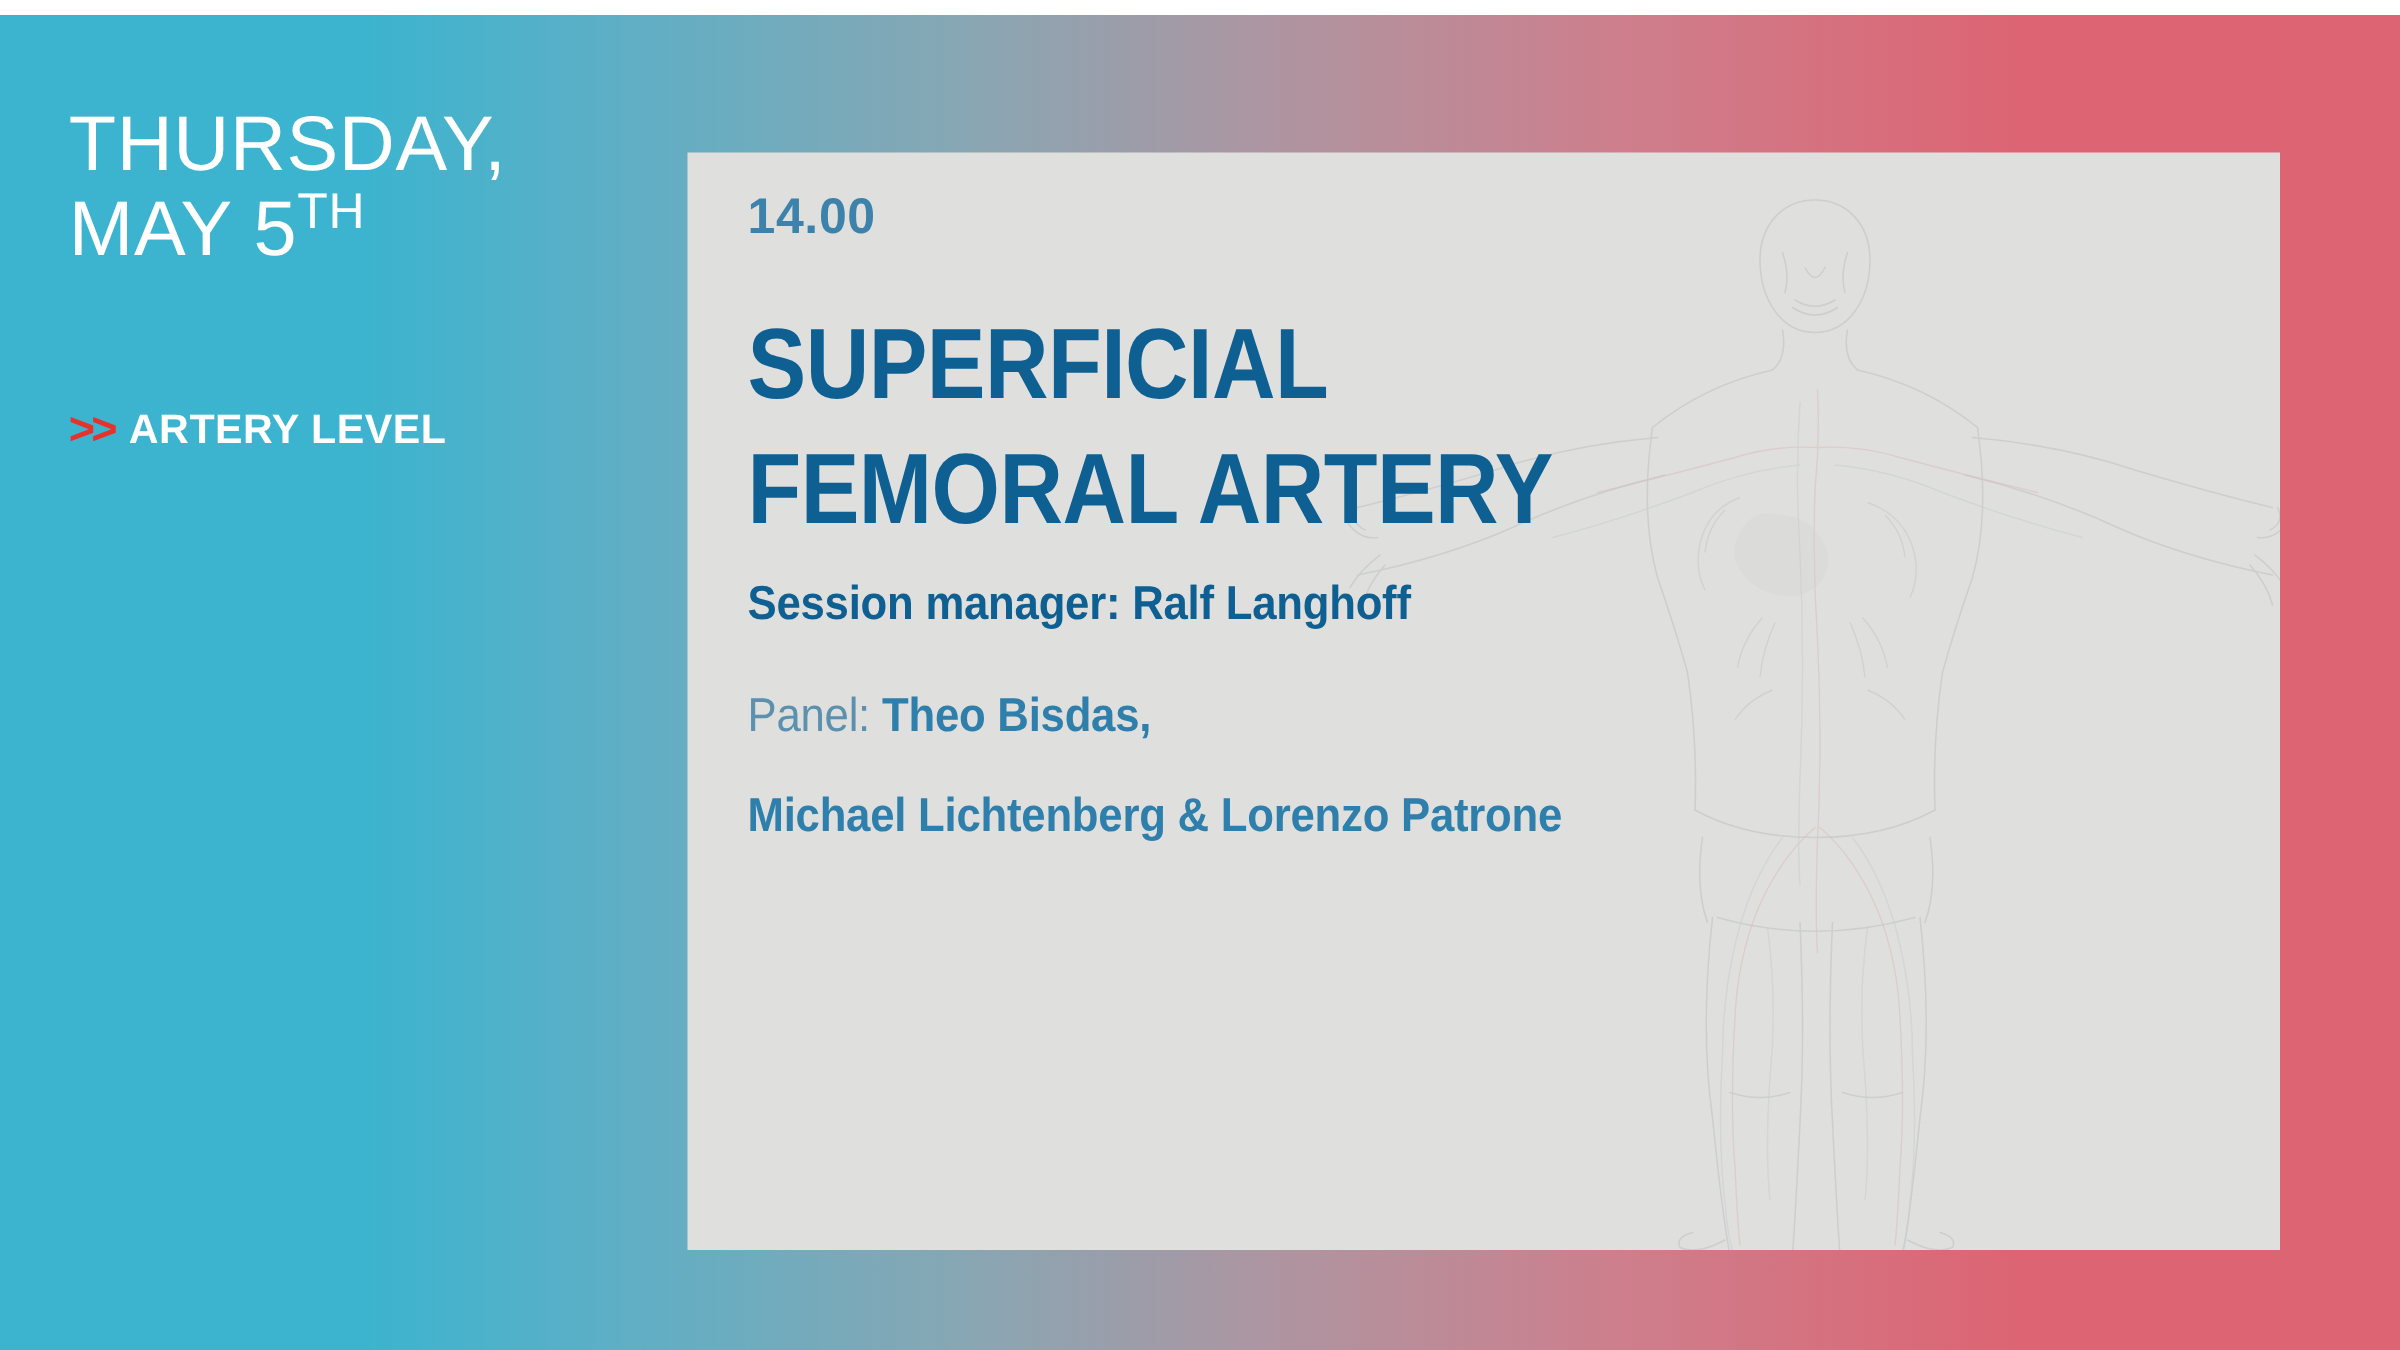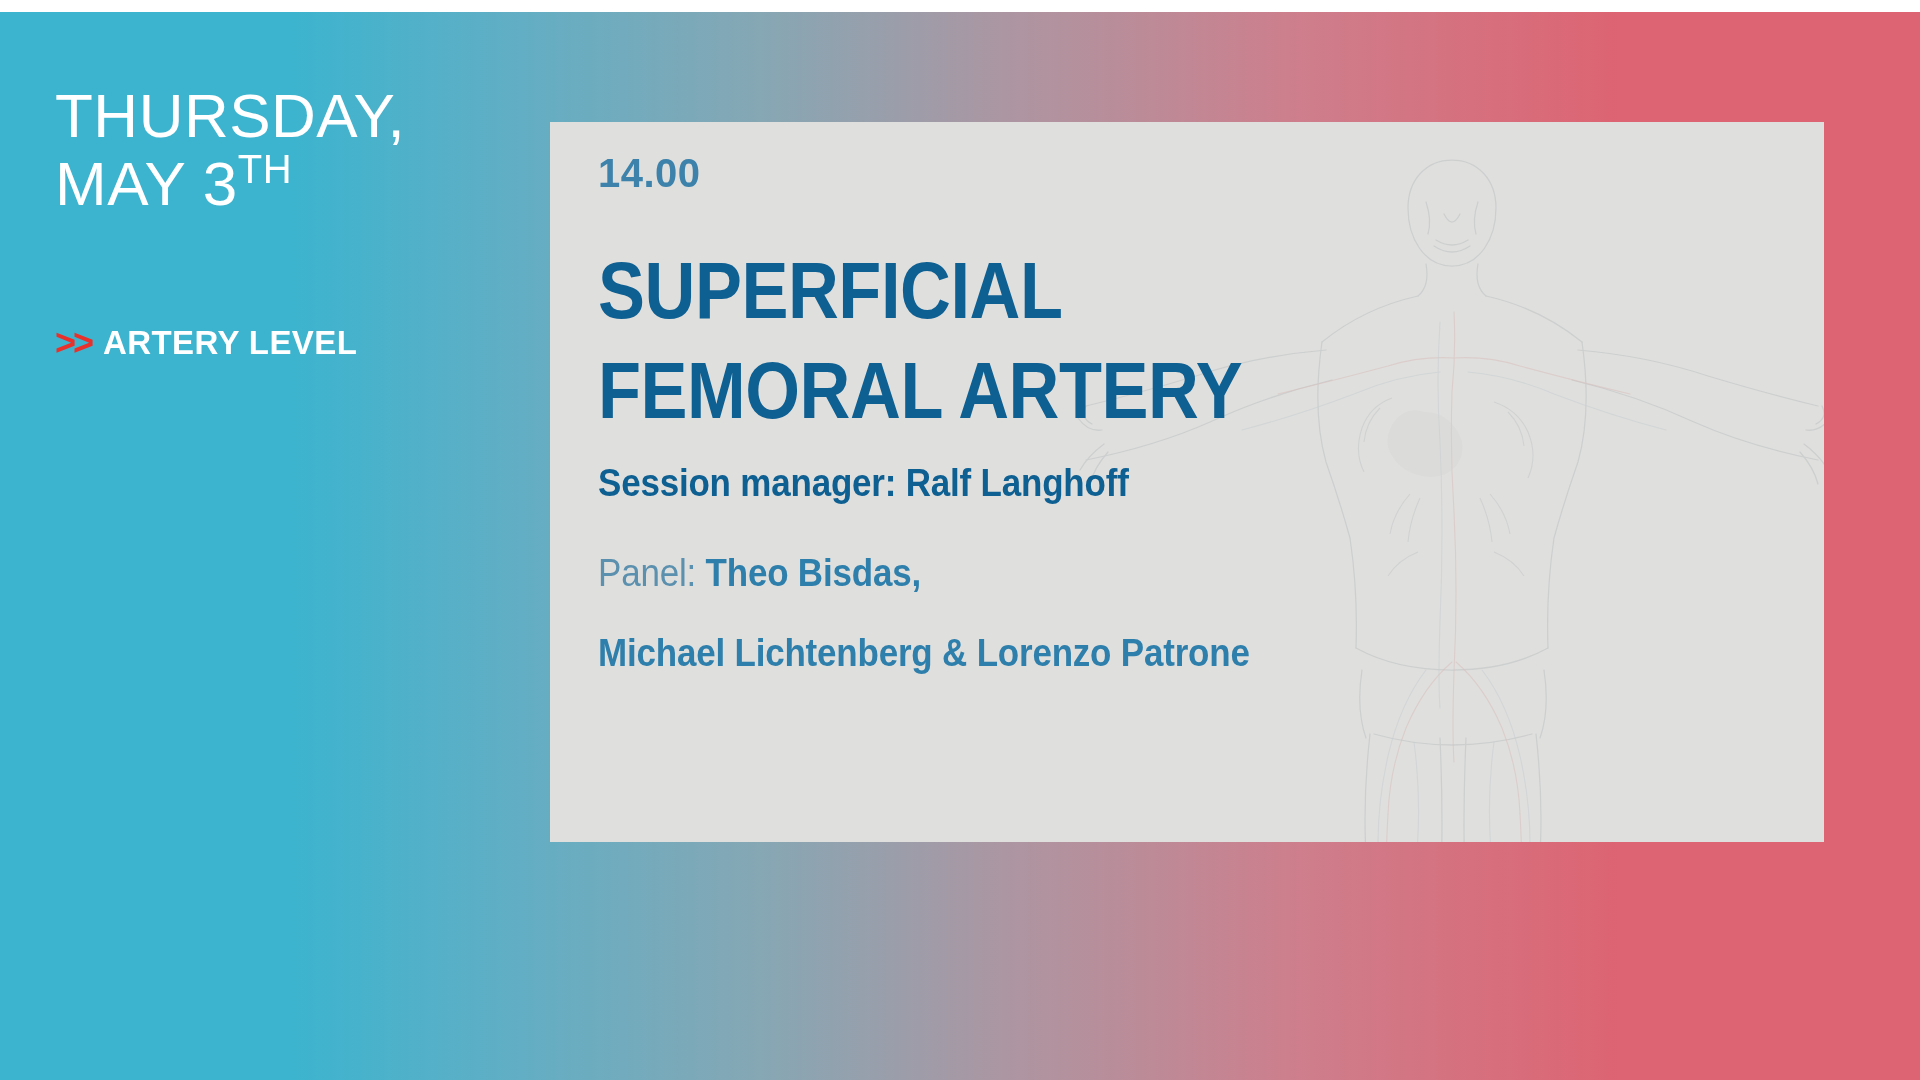--- a/index.html
+++ b/index.html
@@ -65,21 +65,21 @@
     font-size:33px;
     font-weight:700;
     letter-spacing:0.4px;
     line-height:36px;
   }
 
   
   #card {
     position:absolute;
     left:550px; top:110px;
-    width:1274px; height:720px;
+    width:1274px; height:878px;
     background:#DFDFDD;
     overflow:hidden;
   }
 
   
   #anatomy {
     position:absolute;
     right:-10px; top:0px;
     width:760px; height:878px;
     opacity:0.30;
@@ -142,21 +142,21 @@
   .panel-lead { font-weight:400; color:#5B90AE; }
   .panel-names { font-weight:700; color:#2E7FAB; }
 </style>
 </head>
 <body>
 
 <div id="slide">
 
   <div id="date-block">
     <div class="date-line">THURSDAY,</div>
-    <div class="date-line"><span>MAY 3</span><span class="ord">TH</span></div>
+    <div class="date-line"><span>MAY 5</span><span class="ord">TH</span></div>
   </div>
 
   <div id="level-row">
     <span id="level-arrows">&gt;&gt;</span>
     <span id="level-label">ARTERY LEVEL</span>
   </div>
 
   <div id="card">
 
     <div id="anatomy">

